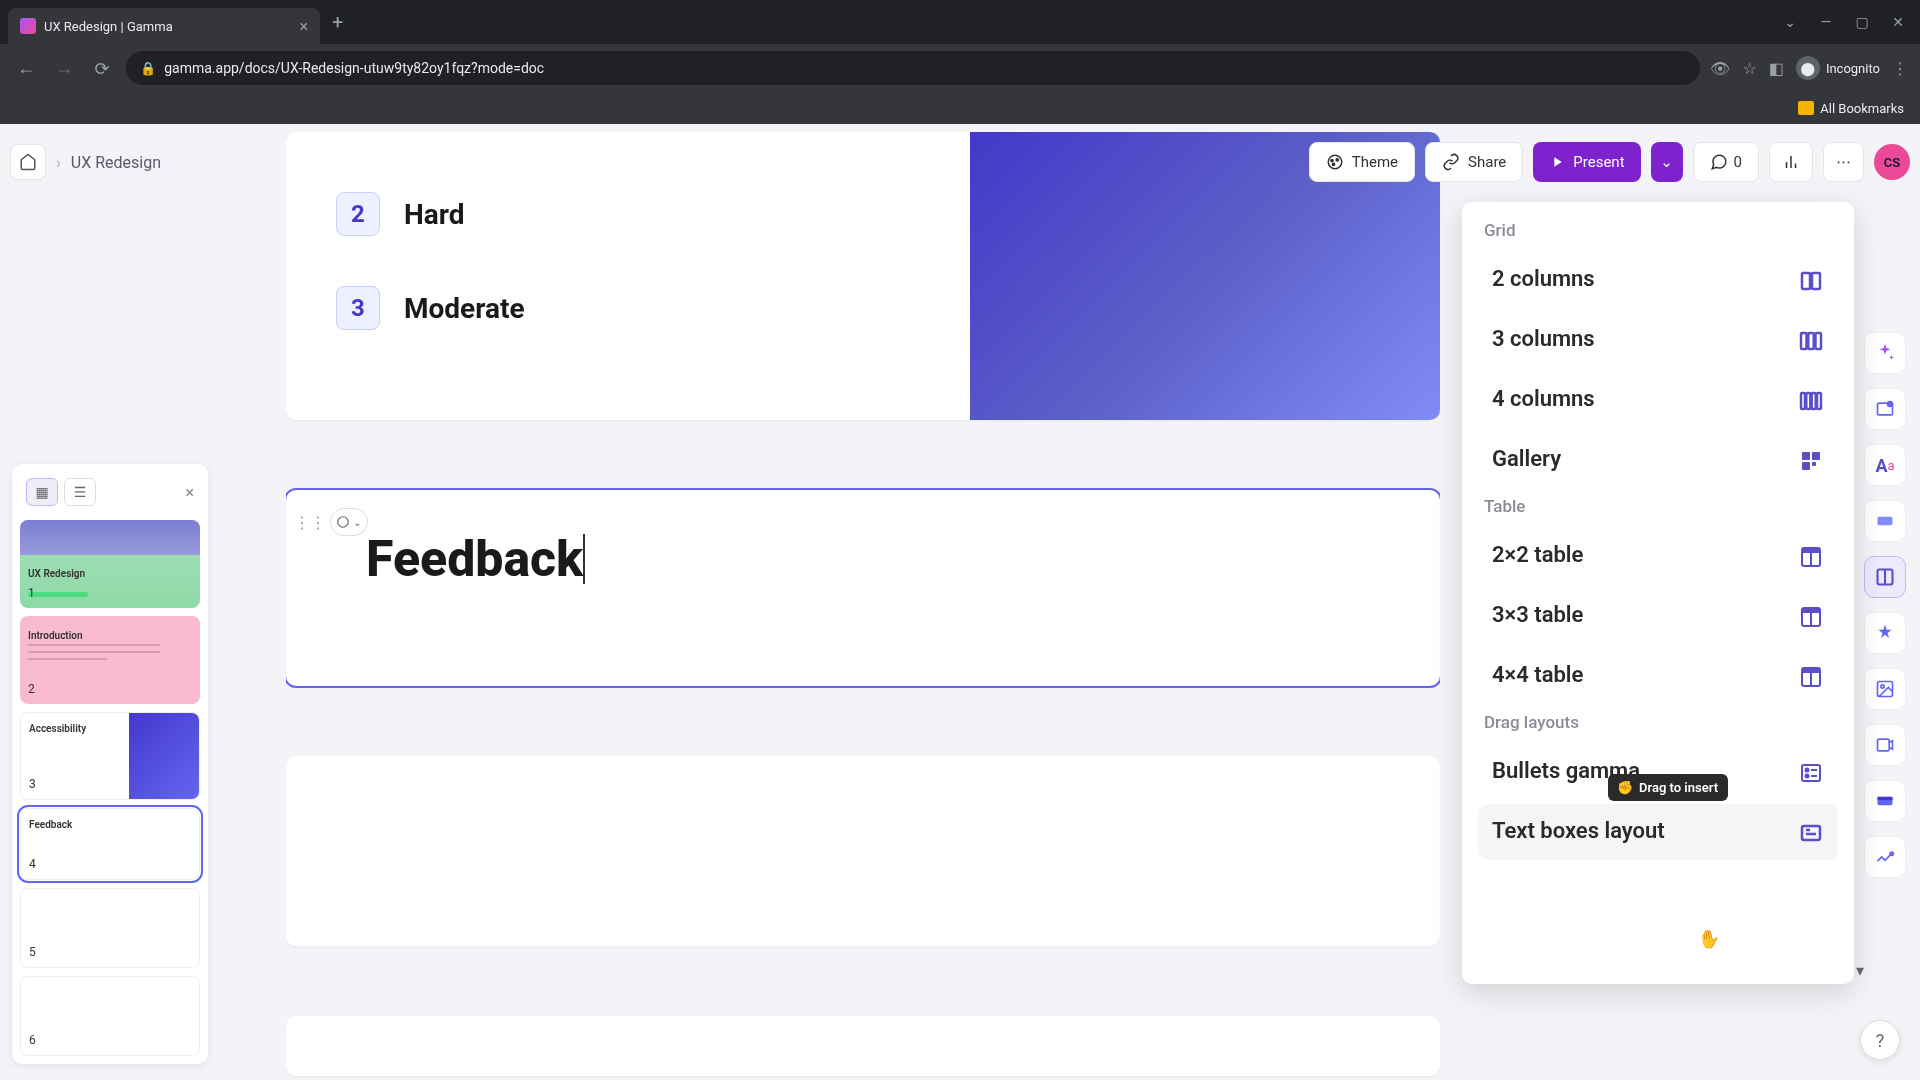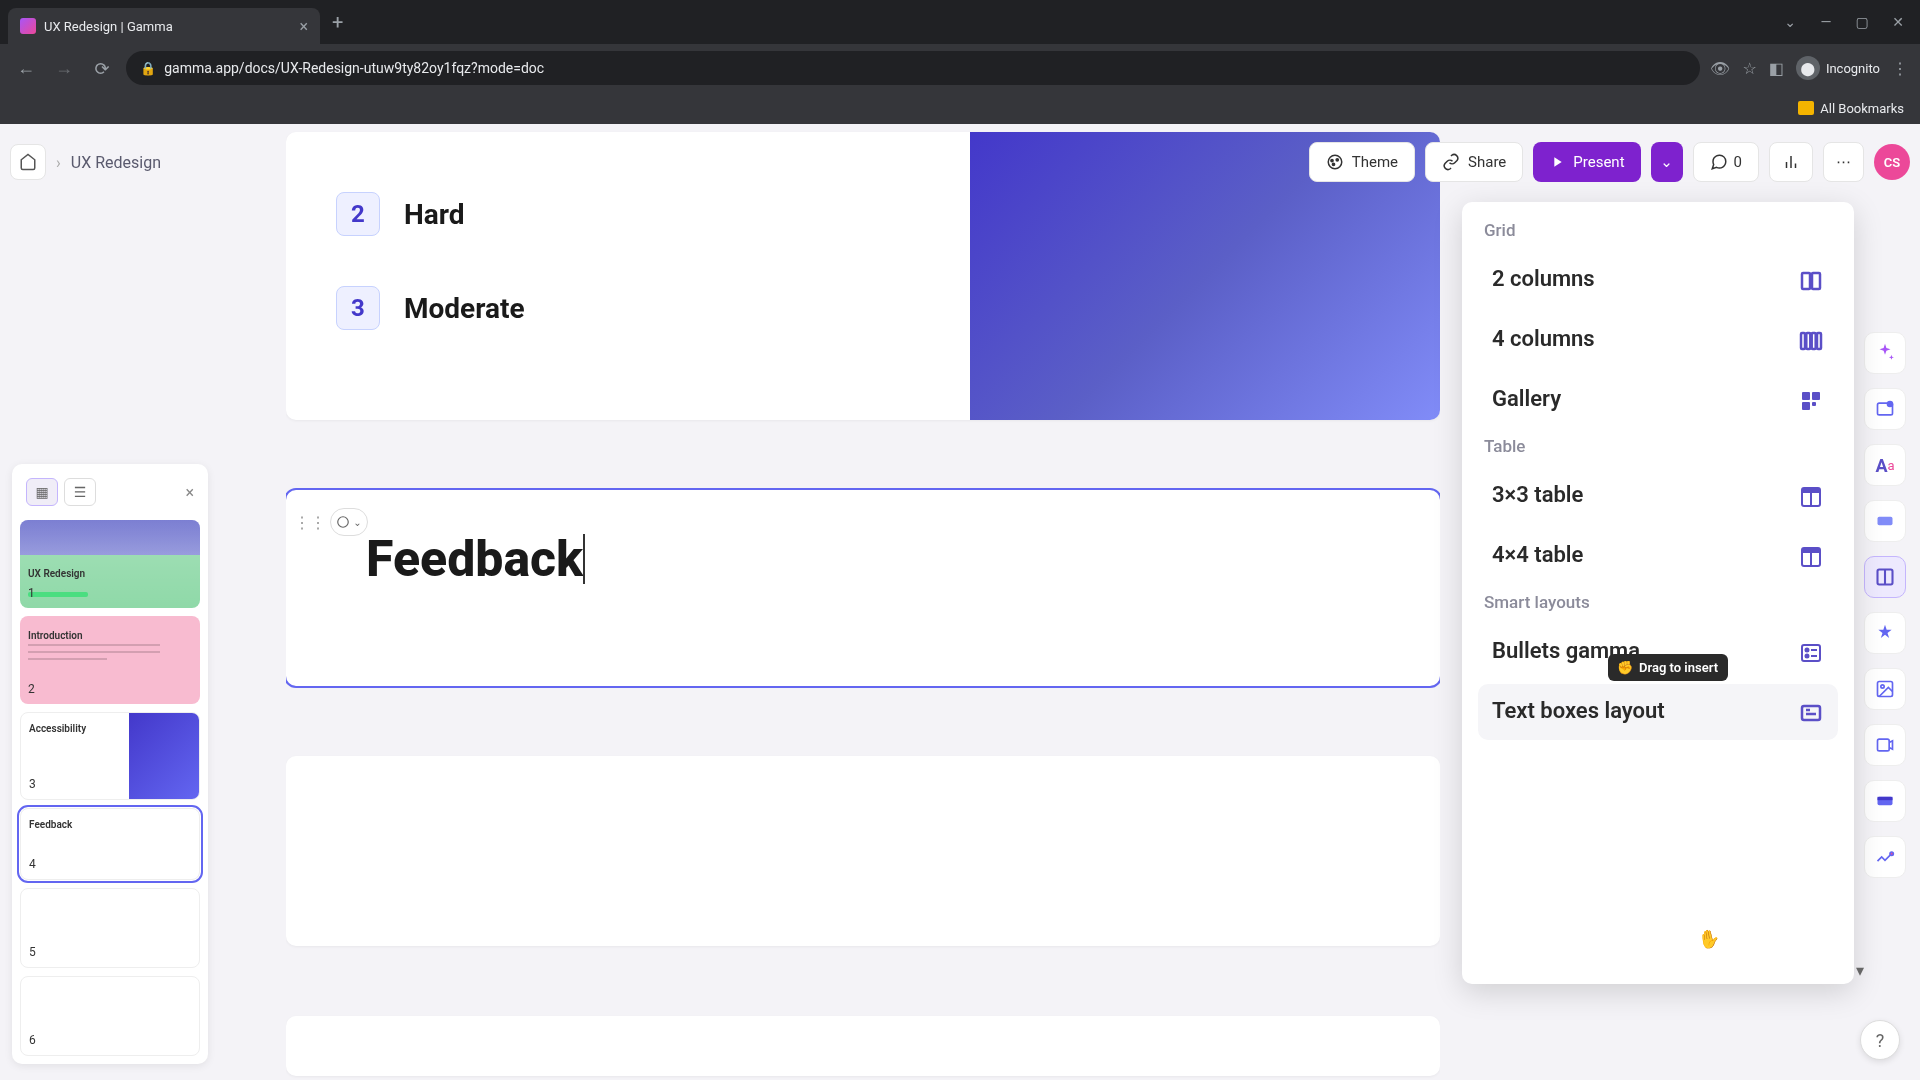--- a/index.html
+++ b/index.html
@@ -34,21 +34,21 @@
 .toolbar { position: absolute; top: 18px; left: 10px; right: 10px; display: flex; align-items: center; z-index: 20; }
 .breadcrumb { display: flex; align-items: center; gap: 10px; background: transparent; }
 .home-btn { width: 36px; height: 36px; background: #fff; border: 1px solid #e5e5e5; border-radius: 8px; display: flex; align-items: center; justify-content: center; color: #555; }
 .doc-name { color: #5a5a6e; font-size: 16px; }
 .chev { color: #aaa; }
 .toolbar-right { margin-left: auto; display: flex; align-items: center; gap: 10px; }
 .tb-btn { background: #fff; border: 1px solid #e5e5e5; border-radius: 8px; height: 40px; padding: 0 16px; display: flex; align-items: center; gap: 8px; color: #333; font-size: 15px; cursor: pointer; }
 .present-btn { background: #7e22ce; color: #fff; border: none; }
 .present-chev { background: #7e22ce; width: 32px; padding: 0; justify-content: center; border: none; color: #fff; }
 .count-btn { gap: 6px; }
-.avatar { width: 36px; height: 36px; background: #ec4899; border-radius: 50%; color: #ffffff; display: flex; align-items: center; justify-content: center; font-size: 13px; font-weight: 600; }
+.avatar { width: 36px; height: 36px; background: #ec4899; border-radius: 50%; color: #0f172a; display: flex; align-items: center; justify-content: center; font-size: 13px; font-weight: 600; }
 
 
 .slides-panel { position: absolute; left: 12px; top: 340px; width: 196px; background: #fff; border-radius: 10px; padding: 8px; box-shadow: 0 2px 8px rgba(0,0,0,0.08); }
 .panel-head { display: flex; align-items: center; gap: 6px; padding: 6px; }
 .view-toggle { width: 32px; height: 28px; border: 1px solid #ddd; border-radius: 6px; display: flex; align-items: center; justify-content: center; color: #666; font-size: 14px; }
 .view-toggle.active { background: #f0edf7; border-color: #c4b5fd; }
 .panel-close { margin-left: auto; color: #888; font-size: 16px; cursor: pointer; }
 .thumb { border-radius: 8px; overflow: hidden; margin-top: 8px; position: relative; cursor: pointer; height: 88px; }
 .thumb.active { outline: 2px solid #6366f1; outline-offset: 1px; }
 .thumb-badge { position: absolute; left: 8px; bottom: 8px; color: #333; font-size: 12px; z-index: 2; }
@@ -296,20 +296,32 @@
           </div>
         <div class="ip-icon">
             <svg viewBox="0 0 24 24" fill="none" stroke="currentColor" stroke-width="2.5">
               <rect x="3" y="4" width="8" height="16" rx="1"></rect>
               <rect x="13" y="4" width="8" height="16" rx="1"></rect>
             </svg>
           </div>
       </div>
       <div class="ip-item">
         <div class="ip-item-text">
+            <div class="ip-item-title">3 columns</div>
+          </div>
+        <div class="ip-icon">
+            <svg viewBox="0 0 24 24" fill="none" stroke="currentColor" stroke-width="2.5">
+              <rect x="2" y="4" width="5.5" height="16" rx="1"></rect>
+              <rect x="9.25" y="4" width="5.5" height="16" rx="1"></rect>
+              <rect x="16.5" y="4" width="5.5" height="16" rx="1"></rect>
+            </svg>
+          </div>
+      </div>
+      <div class="ip-item">
+        <div class="ip-item-text">
             <div class="ip-item-title">4 columns</div>
           </div>
         <div class="ip-icon">
             <svg viewBox="0 0 24 24" fill="none" stroke="currentColor" stroke-width="2.5">
               <rect x="2" y="4" width="4" height="16" rx="1"></rect>
               <rect x="7.3" y="4" width="4" height="16" rx="1"></rect>
               <rect x="12.7" y="4" width="4" height="16" rx="1"></rect>
               <rect x="18" y="4" width="4" height="16" rx="1"></rect>
             </svg>
           </div>
@@ -326,46 +338,58 @@
               <rect x="13" y="13" width="4" height="4" rx="1"></rect>
             </svg>
           </div>
       </div>
     </div>
 
     <div class="ip-section">
       <div class="ip-heading">Table</div>
       <div class="ip-item">
         <div class="ip-item-text">
-            <div class="ip-item-title">3×3 table</div>
+            <div class="ip-item-title">2×2 table</div>
           </div>
         <div class="ip-icon">
             <svg viewBox="0 0 24 24" fill="currentColor">
               <rect x="3" y="3" width="18" height="18" rx="2" fill="none" stroke="currentColor" stroke-width="2"></rect>
               <rect x="3" y="3" width="18" height="5"></rect>
               <line x1="12" y1="3" x2="12" y2="21" stroke="currentColor" stroke-width="2"></line>
             </svg>
           </div>
       </div>
       <div class="ip-item">
         <div class="ip-item-text">
-            <div class="ip-item-title">4×4 table</div>
+            <div class="ip-item-title">3×3 table</div>
           </div>
         <div class="ip-icon">
             <svg viewBox="0 0 24 24" fill="currentColor">
               <rect x="3" y="3" width="18" height="18" rx="2" fill="none" stroke="currentColor" stroke-width="2"></rect>
               <rect x="3" y="3" width="18" height="5"></rect>
               <line x1="12" y1="3" x2="12" y2="21" stroke="currentColor" stroke-width="2"></line>
             </svg>
           </div>
       </div>
+      <div class="ip-item">
+        <div class="ip-item-text">
+            <div class="ip-item-title">4×4 table</div>
+          </div>
+        <div class="ip-icon">
+            <svg viewBox="0 0 24 24" fill="currentColor">
+              <rect x="3" y="3" width="18" height="18" rx="2" fill="none" stroke="currentColor" stroke-width="2"></rect>
+              <rect x="3" y="3" width="18" height="5"></rect>
+              <line x1="12" y1="3" x2="12" y2="21" stroke="currentColor" stroke-width="2"></line>
+            </svg>
+          </div>
+      </div>
     </div>
 
     <div class="ip-section">
-      <div class="ip-heading">Smart layouts</div>
+      <div class="ip-heading">Drag layouts</div>
       <div class="ip-item">
         <div class="ip-item-text">
             <div class="ip-item-title">Bullets gamma</div>
           </div>
         <div class="ip-icon">
             <svg viewBox="0 0 24 24" fill="none" stroke="currentColor" stroke-width="2">
               <rect x="3" y="4" width="18" height="16" rx="2"></rect>
               <circle cx="8" cy="9" r="1.5" fill="currentColor"></circle>
               <line x1="12" y1="9" x2="18" y2="9"></line>
               <circle cx="8" cy="15" r="1.5" fill="currentColor"></circle>

